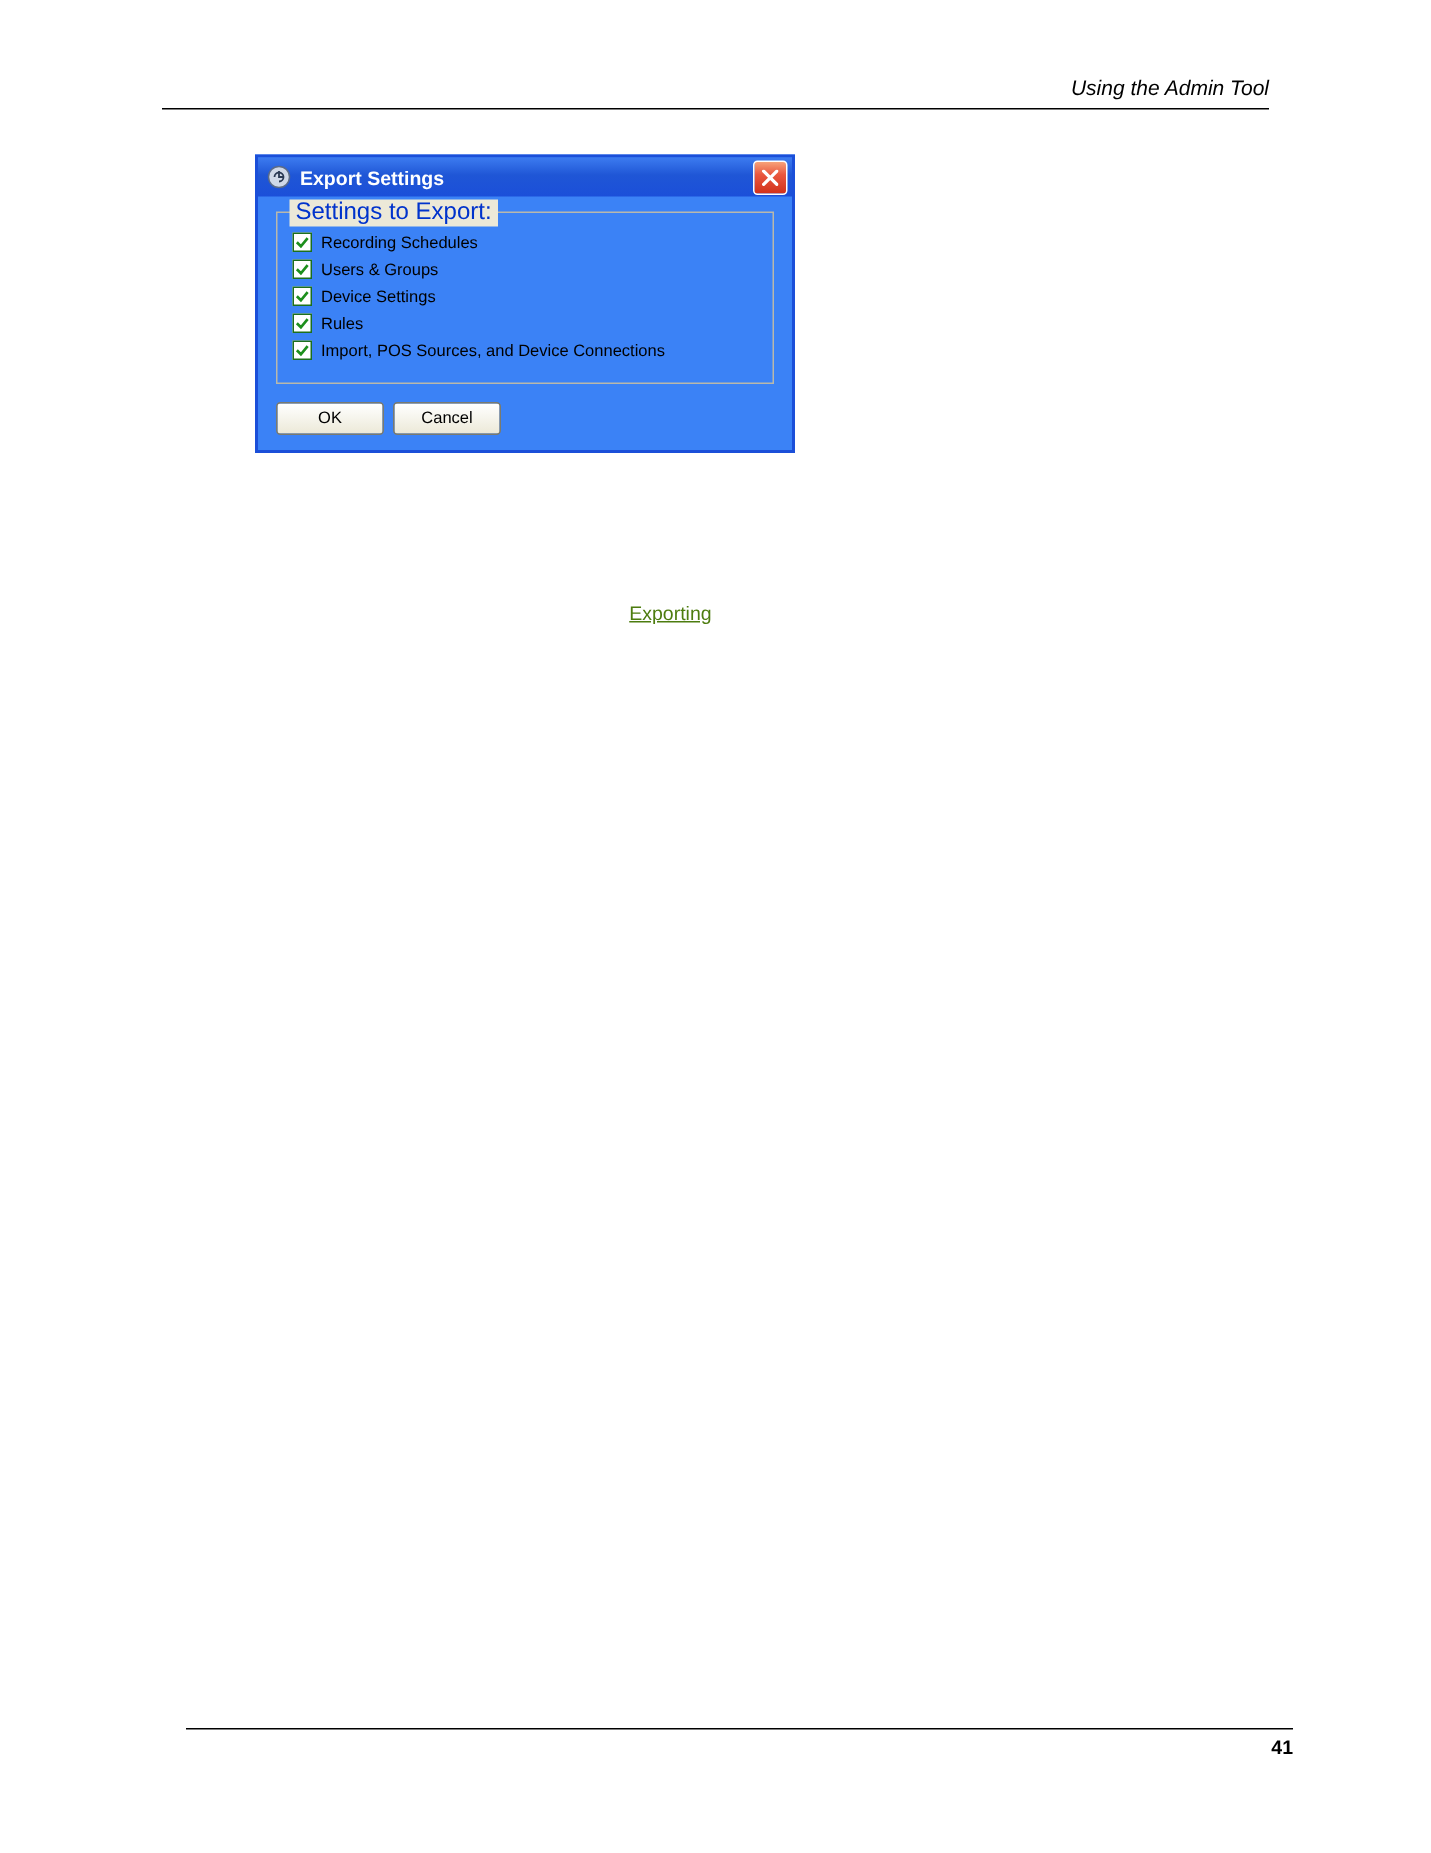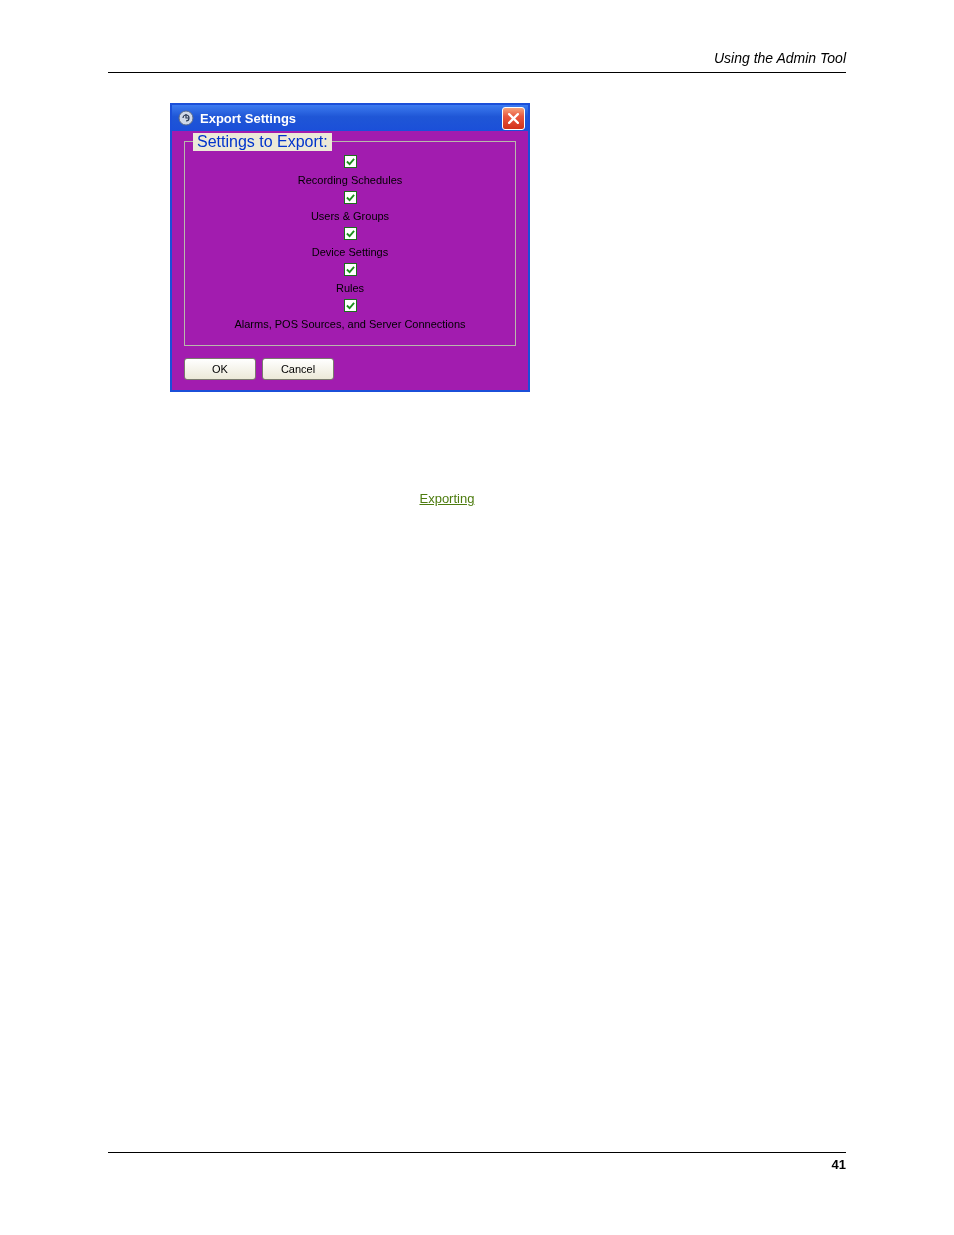--- a/index.html
+++ b/index.html
@@ -29,21 +29,21 @@
     border: 0;
     border-top: 1px solid #000;
     margin: 0 0 30px 0;
   }
   .figure-wrap {
     margin-left: 62px;
   }
   .dialog {
     width: 356px;
     border: 2px solid #1b4fd9;
-    background: #a21caf;
+    background: #3b82f6;
     box-shadow: none;
   }
   .titlebar {
     height: 26px;
     background: linear-gradient(to bottom, #3c7bf0 0%, #1f56d6 45%, #1b4fd9 100%);
     display: flex;
     align-items: center;
     padding: 0 3px 0 6px;
     color: #fff;
     font-weight: bold;
@@ -86,21 +86,20 @@
     font-family: Tahoma, Arial, sans-serif;
   }
   .chk-row {
     display: flex;
     align-items: center;
     gap: 6px;
     margin: 5px 0;
     font-size: 11px;
     font-family: Tahoma, Arial, sans-serif;
     color: #000;
-    flex-direction: column;
   }
   .chk {
     width: 13px;
     height: 13px;
     background: #fff;
     border: 1px solid #1d6f1d;
     display: inline-flex;
     align-items: center;
     justify-content: center;
     box-sizing: border-box;
@@ -150,21 +149,21 @@
     line-height: 1.5;
     width: 738px;
   }
   .link {
     color: #4d7c0f;
     text-decoration: underline;
   }
   .steps-wrap { color: #fff; font-size: 13px; margin-top: 12px; }
   .footer-area {
     position: absolute;
-    left: 108px;
+    left: 124px;
     top: 1152px;
     width: 738px;
   }
   .bottom-rule {
     border: 0;
     border-top: 1px solid #000;
     margin: 0 0 4px 0;
   }
   .pagenum {
     text-align: right;
@@ -236,21 +235,21 @@
           </span>
           <span>Rules</span>
         </div>
 
         <div class="chk-row">
           <span class="chk">
             <svg viewBox="0 0 10 10" width="9" height="9">
                 <path d="M1 5 L4 8 L9 2" fill="none" stroke="#1d8f1d" stroke-width="2"></path>
               </svg>
           </span>
-          <span>Alarms, POS Sources, and Server Connections</span>
+          <span>Import, POS Sources, and Device Connections</span>
         </div>
       </div>
 
       <div class="btn-row">
         <button class="xp-btn">OK</button>
         <button class="xp-btn">Cancel</button>
       </div>
     </div>
 
     <div class="caption">Figure 25: Export Server Settings</div>

